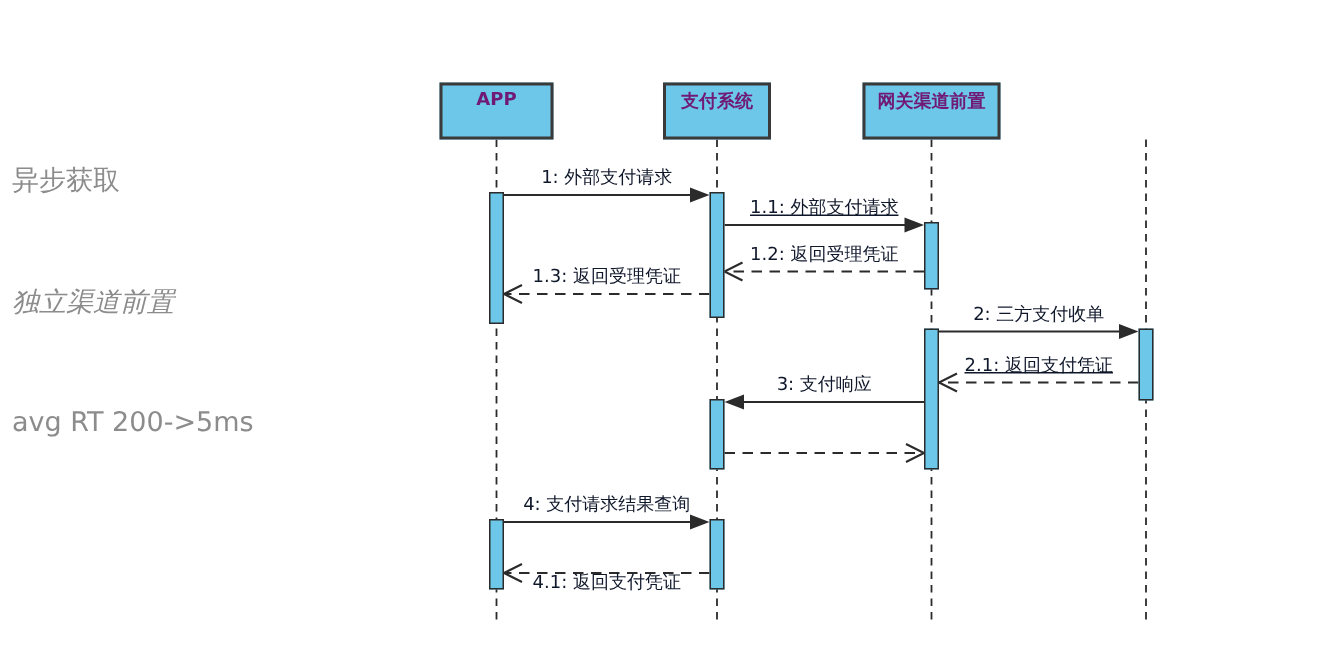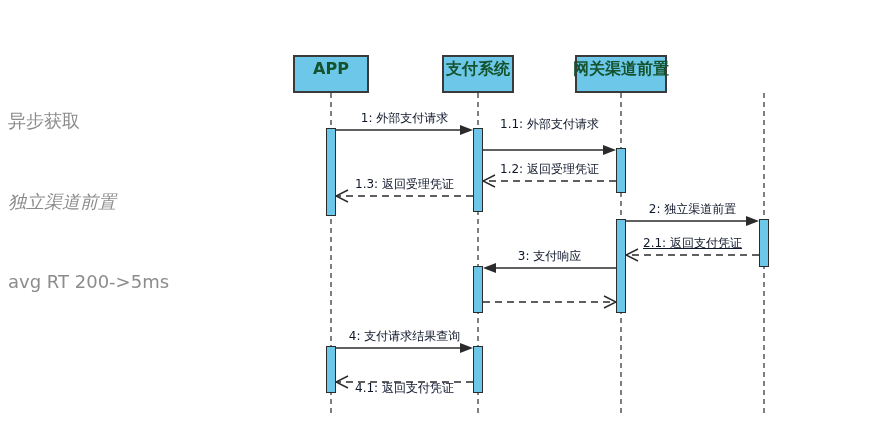--- a/index.html
+++ b/index.html
@@ -14,21 +14,21 @@
   .note-2 { top: 188px; font-style: italic; }
   .note-3 { top: 268px; }
 
   
   .diagram { position: absolute; left: 0; top: 0; width: 892px; height: 442px; }
   #seq-svg { position: absolute; left: 0; top: 0; }
 
   .actor-box { position: absolute; top: 55px; height: 38px;
     background: var(--actor-fill, #6cc7e8); border: 2px solid #3a3a3a;
     display: flex; justify-content: center; align-items: flex-start; padding-top: 2px;
-    font-size: 16px; font-weight: 700; color: #14532d; white-space: nowrap; }
+    font-size: 12px; font-weight: 700; color: #701a75; white-space: nowrap; }
 
   .activation { position: absolute; width: 10px;
     background: var(--actor-fill, #6cc7e8); border: 1.5px solid #2b2b2b; }
 
   .msg-label { position: absolute; height: 16px; line-height: 16px; font-size: 12px;
     color: #0f172a; text-align: center; white-space: nowrap; }
 </style>
 </head>
 <body>
 
@@ -69,22 +69,22 @@
       <div class="actor-box" style="left: 575px; width: 92px;">网关渠道前置</div>
       <div class="activation" style="left: 326px; top: 128px; height: 88px;"></div>
       <div class="activation" style="left: 326px; top: 346px; height: 47px;"></div>
       <div class="activation" style="left: 473px; top: 128px; height: 84px;"></div>
       <div class="activation" style="left: 473px; top: 266px; height: 47px;"></div>
       <div class="activation" style="left: 473px; top: 346px; height: 47px;"></div>
       <div class="activation" style="left: 616px; top: 148px; height: 45px;"></div>
       <div class="activation" style="left: 616px; top: 219px; height: 94px;"></div>
       <div class="activation" style="left: 759px; top: 219px; height: 48px;"></div>
       <div class="msg-label" style="left: 336px; width: 137px; top: 110px;">1: 外部支付请求</div>
-      <div class="msg-label" style="left: 483px; width: 133px; top: 116px;">1.1: 外部支付请求</div>
+      <div class="msg-label" style="left: 483px; width: 133px; top: 130px; text-decoration: underline;">1.1: 外部支付请求</div>
       <div class="msg-label" style="left: 483px; width: 133px; top: 161px;">1.2: 返回受理凭证</div>
       <div class="msg-label" style="left: 336px; width: 137px; top: 176px;">1.3: 返回受理凭证</div>
-      <div class="msg-label" style="left: 626px; width: 133px; top: 201px;">2: 独立渠道前置</div>
+      <div class="msg-label" style="left: 626px; width: 133px; top: 201px;">2: 三方支付收单</div>
       <div class="msg-label" style="left: 626px; width: 133px; top: 235px; text-decoration: underline;">2.1: 返回支付凭证</div>
       <div class="msg-label" style="left: 483px; width: 133px; top: 248px;">3: 支付响应</div>
       <div class="msg-label" style="left: 336px; width: 137px; top: 328px;">4: 支付请求结果查询</div>
       <div class="msg-label" style="left: 336px; width: 137px; top: 380px;">4.1: 返回支付凭证</div>
     </div>
 </div>
 
 </body></html>

